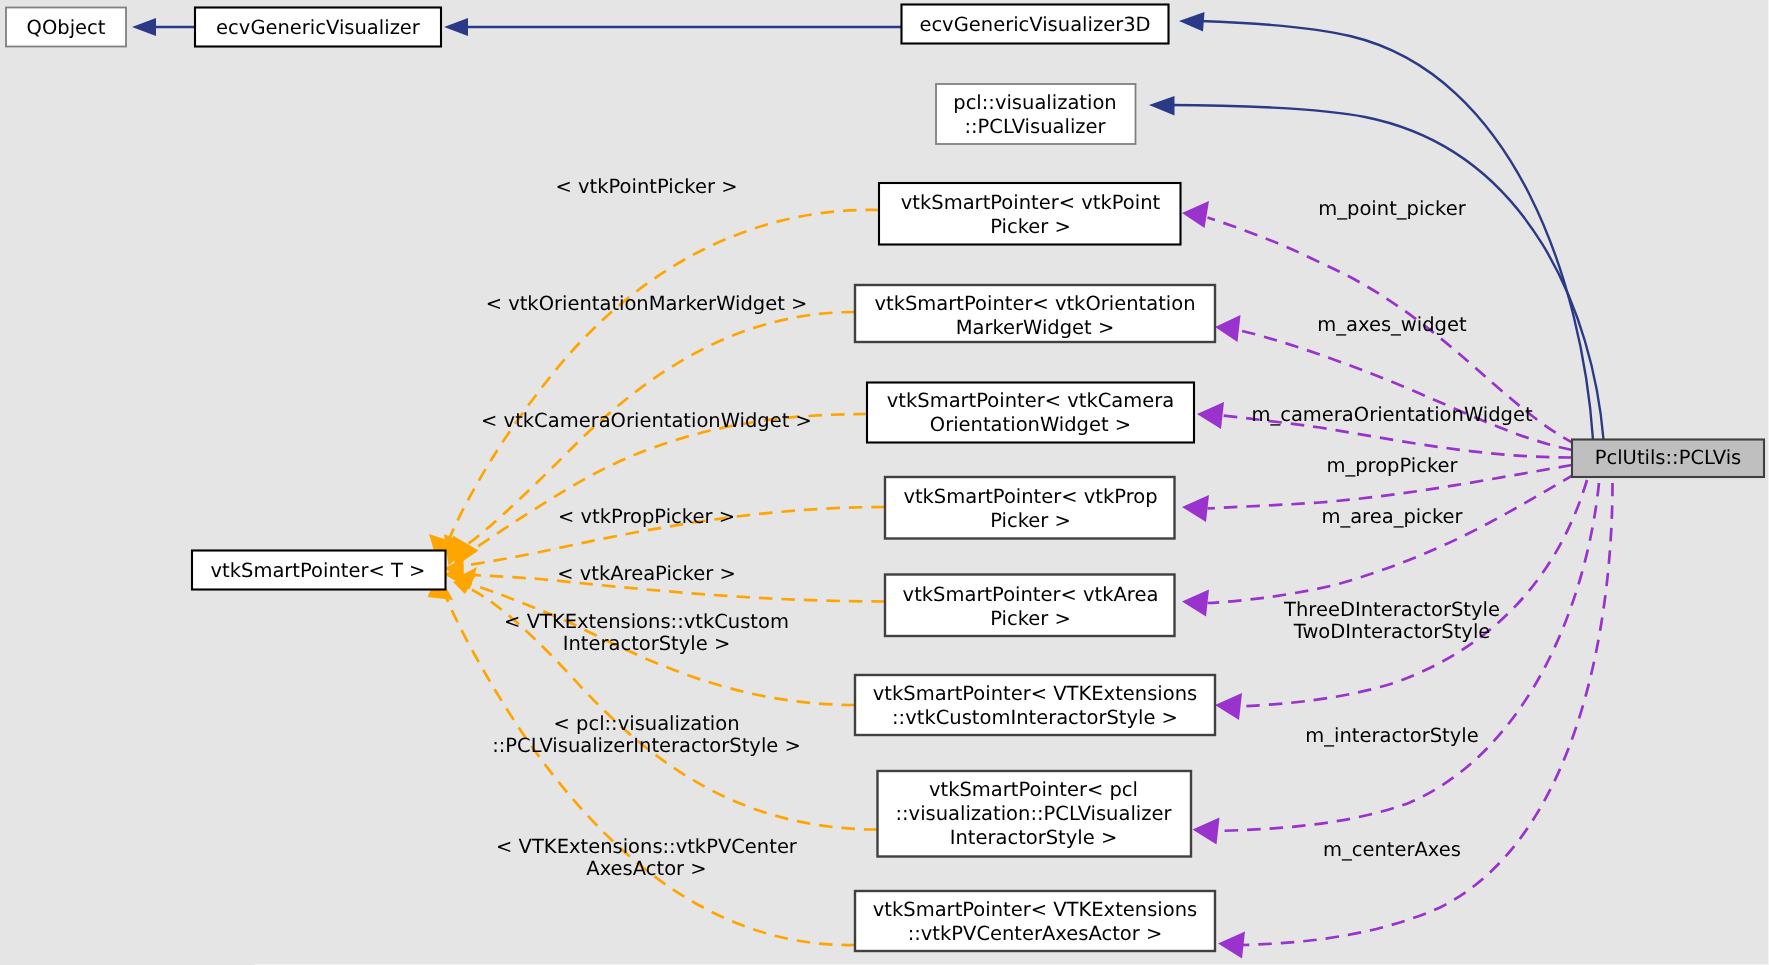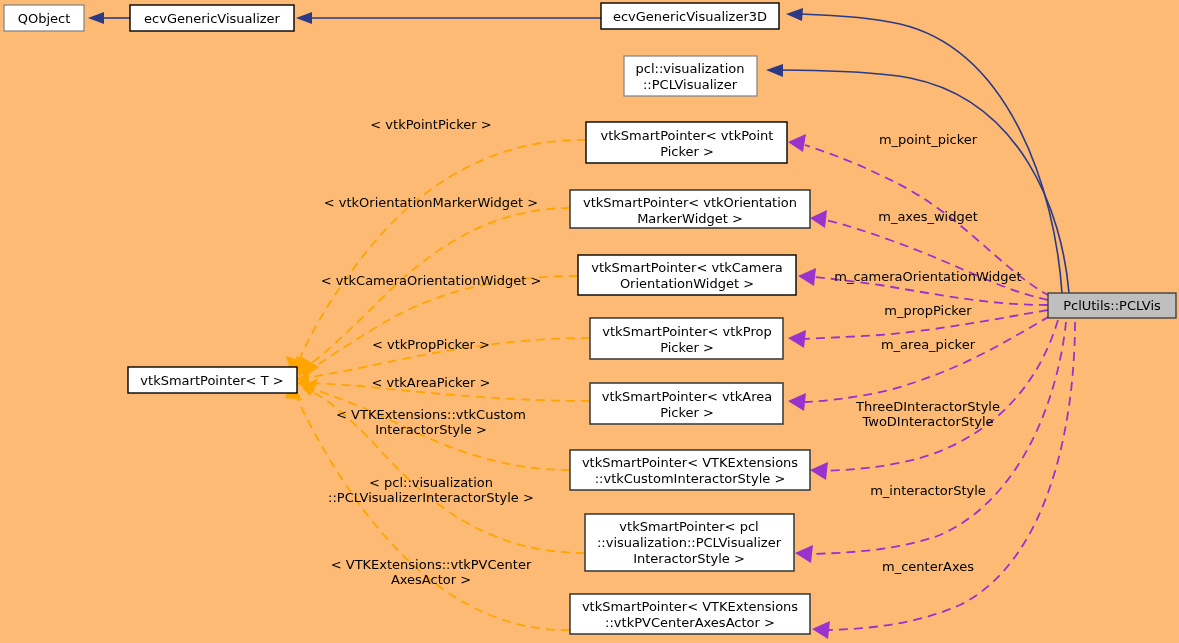--- a/index.html
+++ b/index.html
@@ -4,21 +4,21 @@
 <style>
   html, body {
     margin: 0;
     padding: 0;
     background: #ffffff;
   }
   #diagram-root {
     position: relative;
     width: 1179px;
     height: 643px;
-    background: #fdba74;
+    background: #e5e5e5;
     font-family: "DejaVu Sans", sans-serif;
     overflow: hidden;
   }
   svg#graph {
     position: absolute;
     left: 0;
     top: 0;
     width: 1179px;
     height: 643px;
   }

